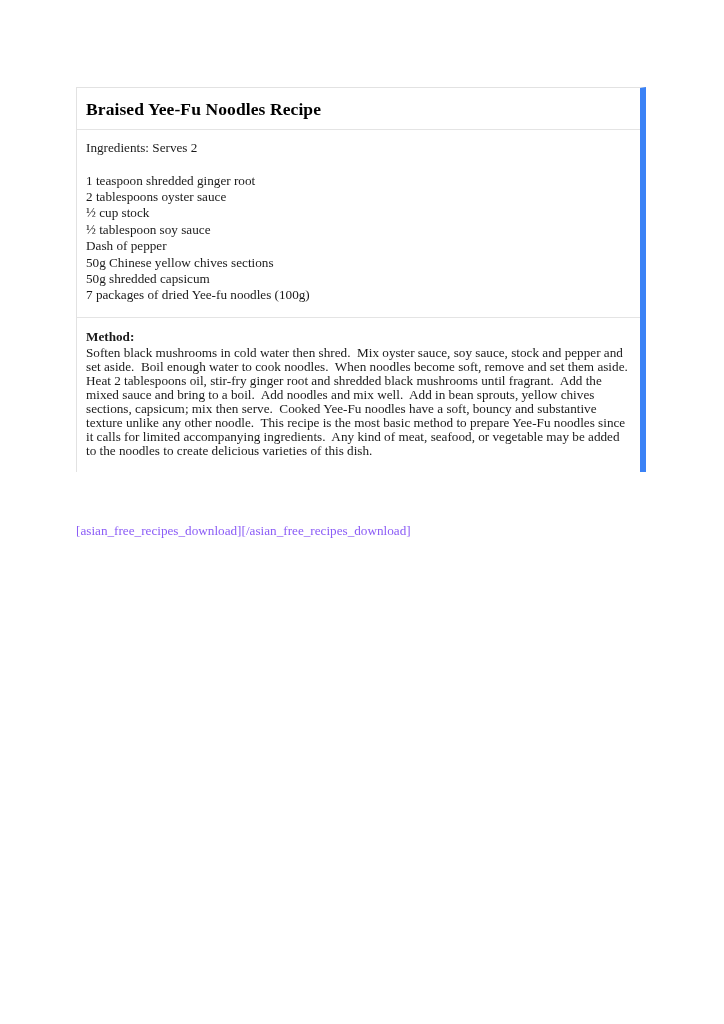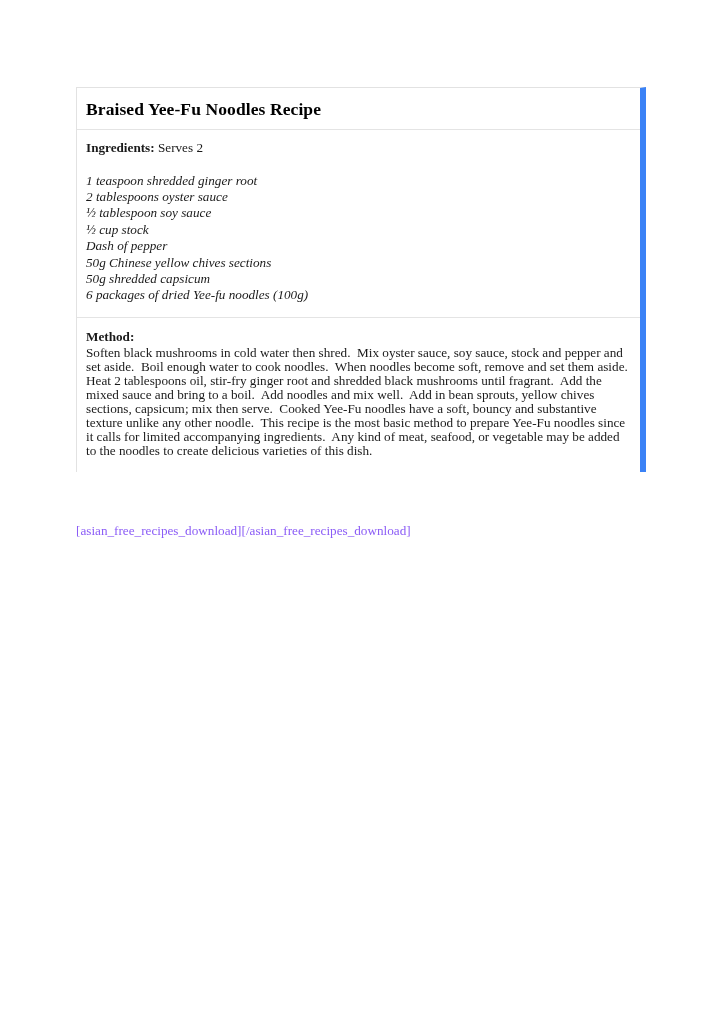--- a/index.html
+++ b/index.html
@@ -62,36 +62,35 @@
     padding-bottom: 13px;
   }
 
   .lead-line {
     font-size: 13.2px;
     line-height: 16.4px;
     margin: 0 0 16px 0;
   }
 
   .lead-label {
-    font-weight: bold;
+    font-weight: normal;
   }
 
   .ingredient-list {
     list-style: none;
     margin: 0;
     padding: 0;
   }
 
   .ingredient-list li {
     font-size: 13.2px;
     line-height: 16.4px;
     margin: 0;
     padding: 0;
     white-space: nowrap;
-    font-style: italic;
   }
 
   .section-method {
     padding-top: 11px;
     padding-bottom: 14px;
     font-family: Liberation Serif, serif;
   }
 
   .method-label {
     font-size: 13.2px;
@@ -129,26 +128,26 @@
       <h1 class="card-title">Braised Yee-Fu Noodles Recipe</h1>
     </div>
 
     <div class="card-section section-ingredients">
 
       <p class="lead-line"><span class="lead-label">Ingredients:</span><span> Serves 2</span></p>
 
       <ul class="ingredient-list">
         <li>1 teaspoon shredded ginger root</li>
         <li>2 tablespoons oyster sauce</li>
+        <li>½ cup stock</li>
         <li>½ tablespoon soy sauce</li>
-        <li>½ cup stock</li>
         <li>Dash of pepper</li>
         <li>50g Chinese yellow chives sections</li>
         <li>50g shredded capsicum</li>
-        <li>6 packages of dried Yee-fu noodles (100g)</li>
+        <li>7 packages of dried Yee-fu noodles (100g)</li>
       </ul>
 
     </div>
 
     <div class="card-section section-method">
       <p class="method-label">Method:</p>
       <p class="method-body">Soften black mushrooms in cold water then shred.  Mix oyster sauce, soy sauce, stock and pepper and set aside.  Boil enough water to cook noodles.  When noodles become soft, remove and set them aside.  Heat 2 tablespoons oil, stir-fry ginger root and shredded black mushrooms until fragrant.  Add the mixed sauce and bring to a boil.  Add noodles and mix well.  Add in bean sprouts, yellow chives sections, capsicum; mix then serve.  Cooked Yee-Fu noodles have a soft, bouncy and substantive texture unlike any other noodle.  This recipe is the most basic method to prepare Yee-Fu noodles since it calls for limited accompanying ingredients.  Any kind of meat, seafood, or vegetable may be added to the noodles to create delicious varieties of this dish.</p>
     </div>
 
   </div>

